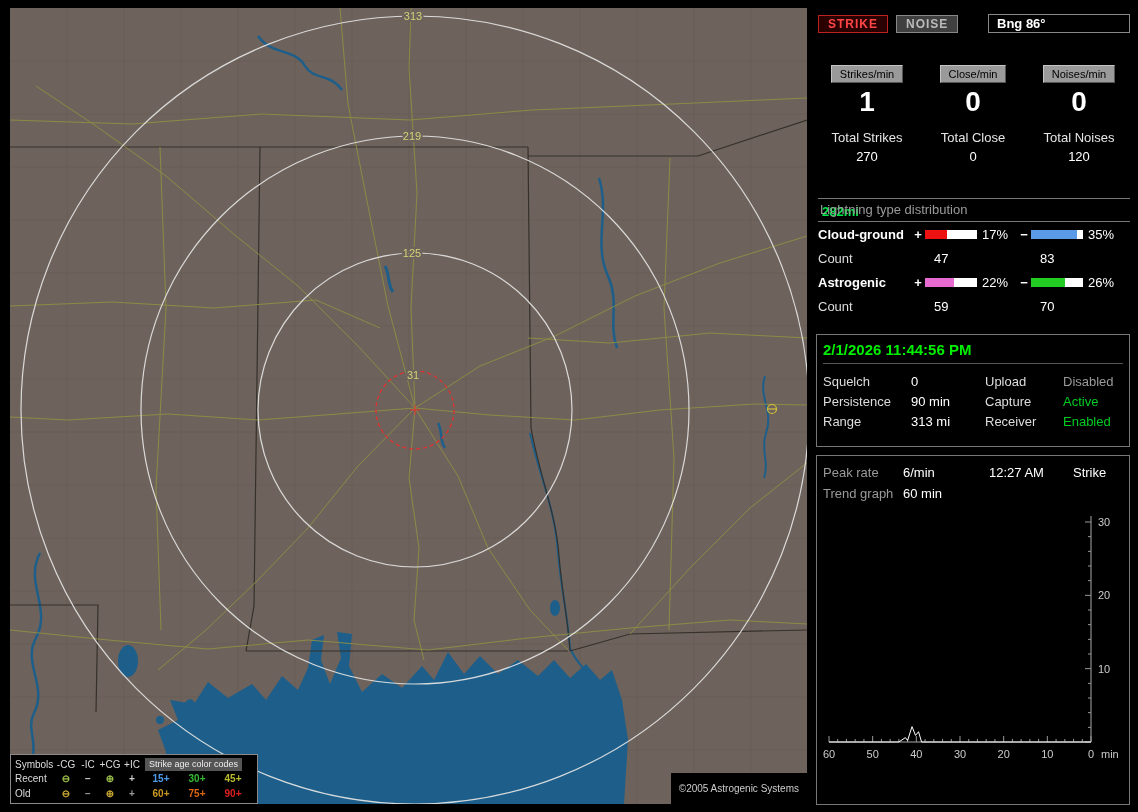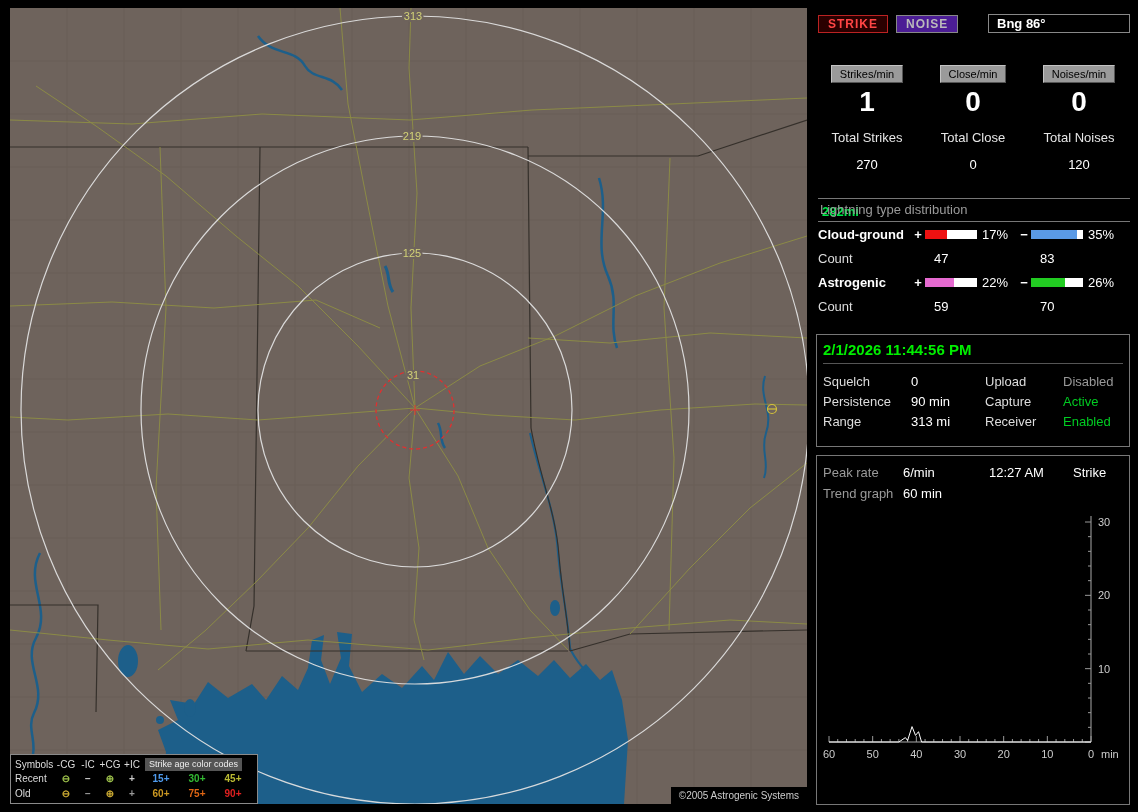--- a/index.html
+++ b/index.html
@@ -12,36 +12,36 @@
 .map svg{display:block}
 
 
 .legend{position:absolute;left:0;bottom:0;width:248px;height:50px;background:#000;border:1px solid #8a8a8a;font-size:10px;padding:2px 4px;display:flex;flex-direction:column;justify-content:space-around}
 .legend-row{display:flex;align-items:center;height:14px;white-space:nowrap}
 .lg-label{width:40px;color:#ddd}
 .lg-col,.lg-sym{width:22px;text-align:center;color:#ddd}
 .lg-sym{font-weight:bold}
 .lg-age{width:36px;text-align:center;font-weight:bold}
 .lg-agehdr{background:#555;color:#eee;padding:1px 4px;margin-left:2px;font-size:9px;line-height:11px}
-.copyright{position:absolute;right:0;bottom:0;background:#000;color:#ccc;font-size:10px;padding:3px 8px}
+.copyright{position:absolute;right:0;bottom:0;background:#000;color:#ccc;font-size:10px;padding:10px 8px}
 
 
 .panel{position:absolute;left:814px;top:8px;width:318px;height:797px;font-size:13px}
 .controls{position:absolute;top:6px;left:4px;right:2px;display:flex;gap:8px;align-items:center}
 .btn{font-size:12px;font-weight:bold;padding:1px 9px;border:1px solid;letter-spacing:1px;cursor:default}
 .btn-strike{color:#ff4545;border-color:#bb2222;background:#2a0000}
-.btn-noise{color:#bbb;border-color:#888;background:#4c1d95}
+.btn-noise{color:#bbb;border-color:#888;background:#404040}
 .bearing{margin-left:auto;width:142px;border:1px solid #888;background:#000;display:flex;justify-content:space-between;align-items:center;padding:1px 8px;font-weight:bold}
 .bearing .dist{color:#00e84a}
 
 .chips{position:absolute;top:57px;left:0;width:100%;display:grid;grid-template-columns:1fr 1fr 1fr;justify-items:center}
 .chip{background:#9a9a9a;color:#000;font-size:11px;padding:2px 8px;border:1px solid #c4c4c4;border-bottom-color:#555;border-right-color:#555}
 .bignums{position:absolute;top:78px;left:0;width:100%;display:grid;grid-template-columns:1fr 1fr 1fr;justify-items:center;font-size:28px;font-weight:bold;color:#fff}
 .totals{position:absolute;top:122px;left:0;width:100%;display:grid;grid-template-columns:1fr 1fr 1fr;justify-items:center}
-.tot{display:flex;flex-direction:column;align-items:center;gap:12px}
+.tot{display:flex;flex-direction:column;align-items:center;gap:4px}
 .t-label{color:#e6e6e6}
 .t-value{color:#fff}
 
 .dist{position:absolute;top:190px;left:4px;right:2px}
 .dist-hdr{color:#9a9a9a;border-top:1px solid #777;border-bottom:1px solid #777;padding:3px 0 4px 2px;}
 .dist-row,.count-row{display:grid;grid-template-columns:93px 14px 52px 40px 14px 52px 41px;align-items:center;height:24px}
 .dist-label{font-weight:bold;color:#fff}
 .sign{text-align:center;font-weight:bold}
 .bar{height:9px;background:#fff;position:relative;overflow:hidden}
 .bar i{position:absolute;left:0;top:0;bottom:0}

